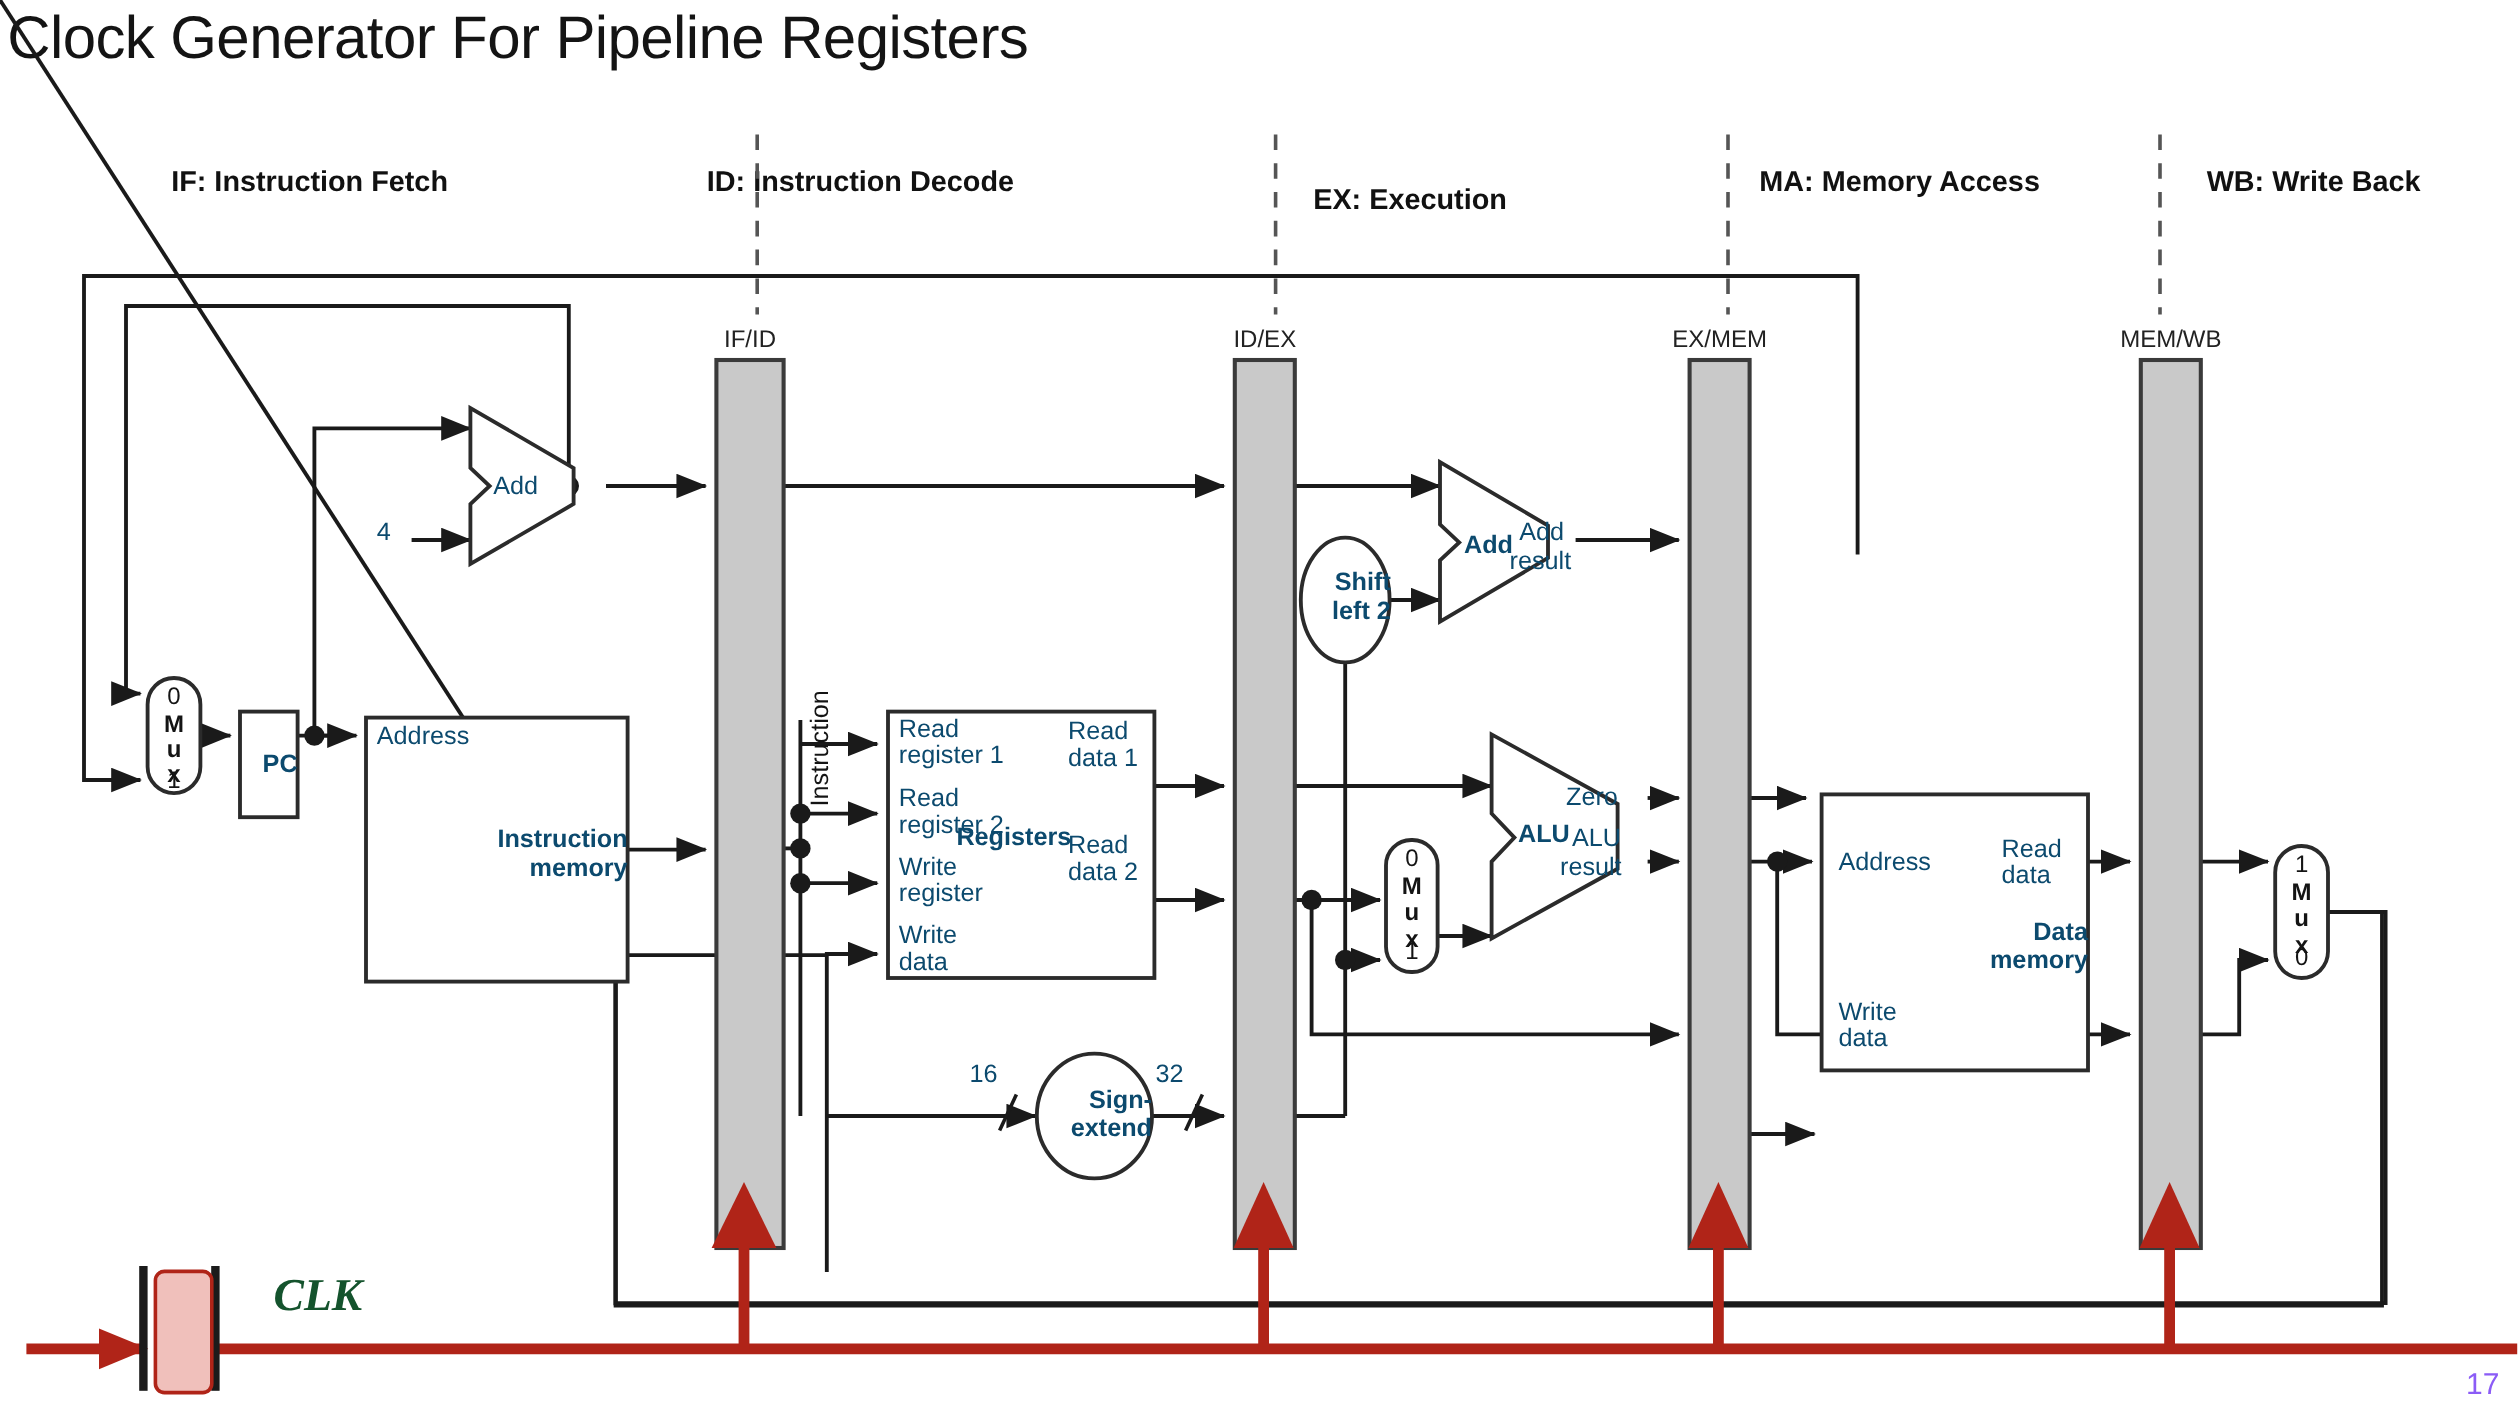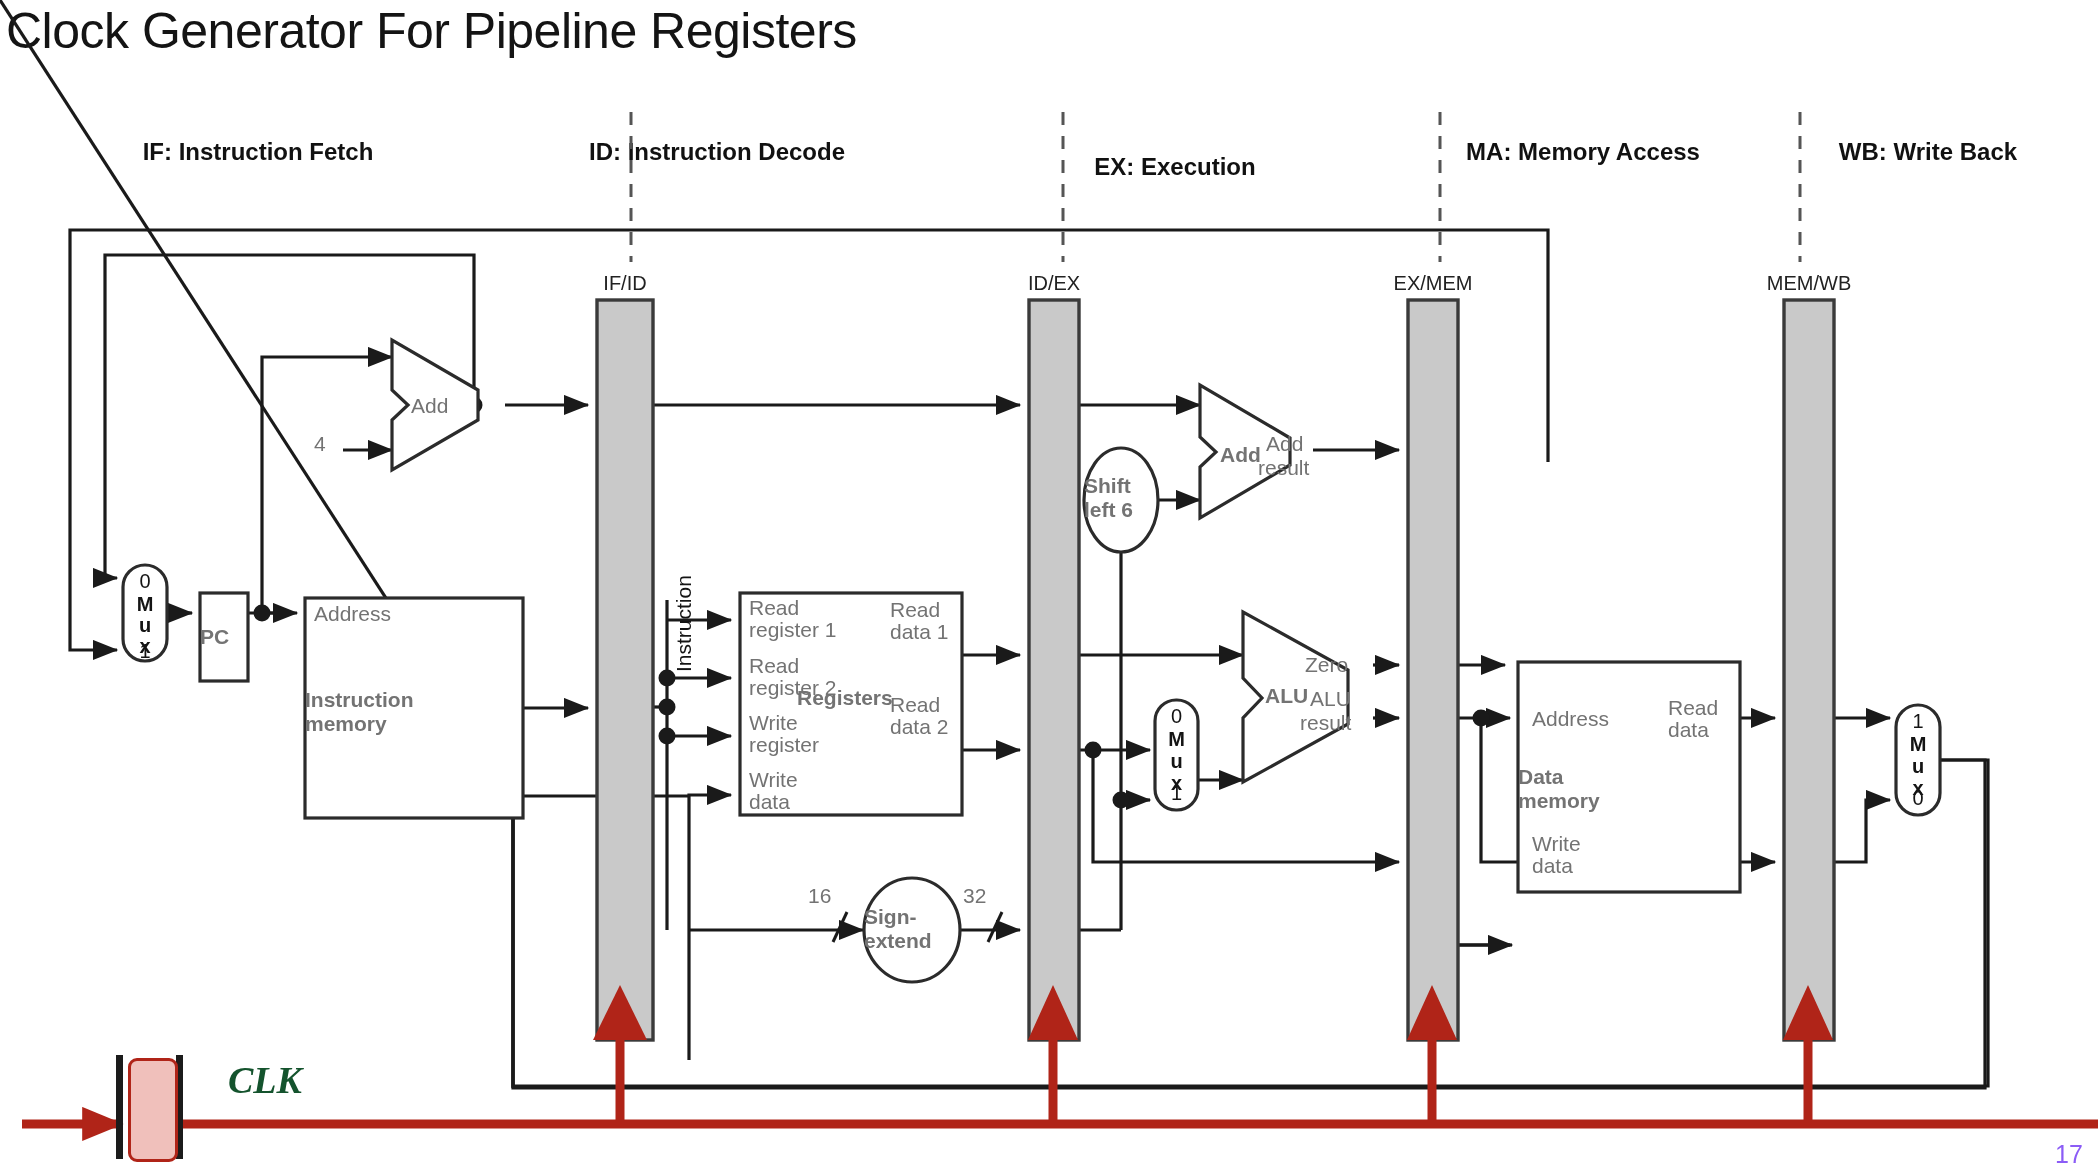--- a/index.html
+++ b/index.html
@@ -19,25 +19,25 @@
   }
 
   .reg-label{
     position:absolute;font-size:20px;font-weight:400;color:#222;
     white-space:nowrap;text-align:center;
   }
 
   #svg-layer{position:absolute;left:0;top:0;width:2098px;height:1168px;}
 
   .blk-text{
-    position:absolute;font-size:21px;color:#737373;line-height:1.12;
+    position:absolute;font-size:21px;color:#0c4a6e;line-height:1.12;
     white-space:nowrap;
   }
   .blk-text.bold{font-weight:bold;}
-  .blk-text.ctr{text-align:left;}
+  .blk-text.ctr{text-align:right;}
 
   .mux-letter{
     position:absolute;font-size:20px;color:#141414;text-align:center;
     white-space:nowrap;
   }
   .mux-letter.b{font-weight:bold;}
 
   #instruction-vertical{
     position:absolute;font-size:21px;color:#141414;white-space:nowrap;
     transform:rotate(-90deg);transform-origin:left top;
@@ -267,21 +267,21 @@
 <div id="instruction-vertical" style="left:672px;top:672px;">Instruction</div>
 
 <div class="blk-text" style="left:808px;top:884px;">16</div>
 <div class="blk-text" style="left:963px;top:884px;">32</div>
 <div class="blk-text" style="left:314px;top:432px;">4</div>
 
 <div class="blk-text bold ctr" style="left:864px;top:905px;width:96px;">Sign-</div>
 <div class="blk-text bold ctr" style="left:864px;top:929px;width:96px;">extend</div>
 
 <div class="blk-text bold ctr" style="left:1084px;top:474px;width:75px;">Shift</div>
-<div class="blk-text bold ctr" style="left:1084px;top:498px;width:75px;">left 6</div>
+<div class="blk-text bold ctr" style="left:1084px;top:498px;width:75px;">left 2</div>
 
 <div class="blk-text" style="left:411px;top:394px;">Add</div>
 
 <div class="blk-text bold" style="left:1220px;top:443px;">Add</div>
 <div class="blk-text" style="left:1266px;top:432px;">Add</div>
 <div class="blk-text" style="left:1258px;top:456px;">result</div>
 
 <div class="blk-text bold" style="left:1265px;top:684px;">ALU</div>
 <div class="blk-text" style="left:1305px;top:653px;">Zero</div>
 <div class="blk-text" style="left:1310px;top:687px;">ALU</div>

